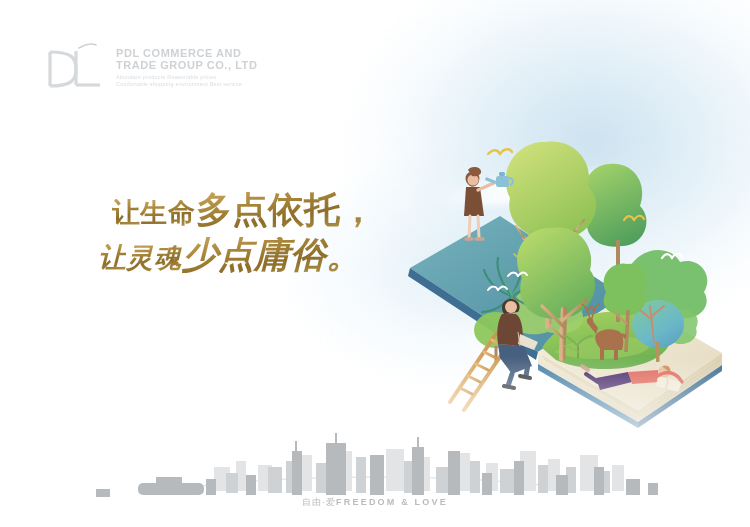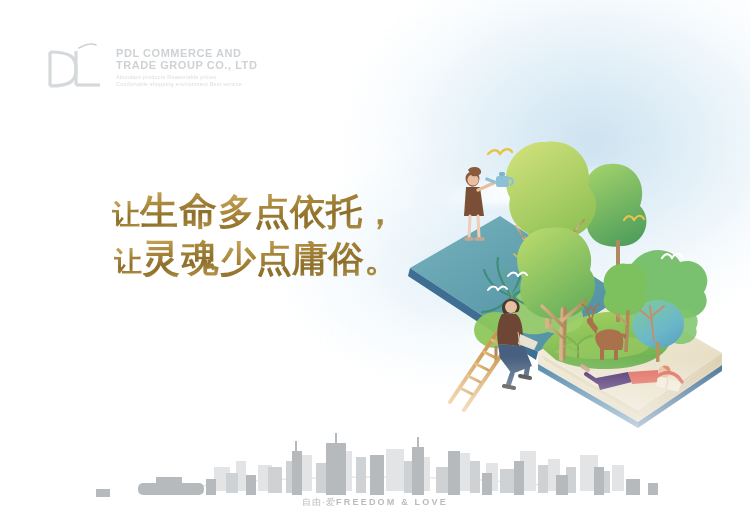--- a/index.html
+++ b/index.html
@@ -52,29 +52,29 @@
   }
   .logo-sub{
     margin-top:3px;font-size:5.4px;line-height:7px;letter-spacing:.25px;
     color:#d9dcde;white-space:pre-line;
   }
 
   
   .headline{position:absolute;left:98px;top:192px;}
   .hl-line{white-space:nowrap;line-height:1;}
   .hl-line.l1{margin-left:14px;margin-bottom:9px;}
-  .hl-line.l2{margin-left:16px;}
+  .hl-line.l2{margin-left:0;font-style:italic;}
   .g{
     font-family:"Liberation Serif", serif;font-weight:bold;
     background:linear-gradient(170deg,#c9a95e 0%,#a8863a 32%,#8d6e2a 62%,#b8984a 100%);
     -webkit-background-clip:text;background-clip:text;color:transparent;
     display:inline-block;vertical-align:baseline;
   }
   .sm{font-size:28px;}
-  .big{font-size:38px;letter-spacing:1px;}
+  .big{font-size:27px;letter-spacing:1px;}
   .pun{font-size:36px;}
 
   
   .illus{position:absolute;left:392px;top:120px;width:358px;height:300px;}
   .illus svg{display:block;overflow:visible;}
 
   
   .footer{position:absolute;left:0;right:0;bottom:0;height:110px;}
   .footer svg{display:block;}
   .footer-tag{

